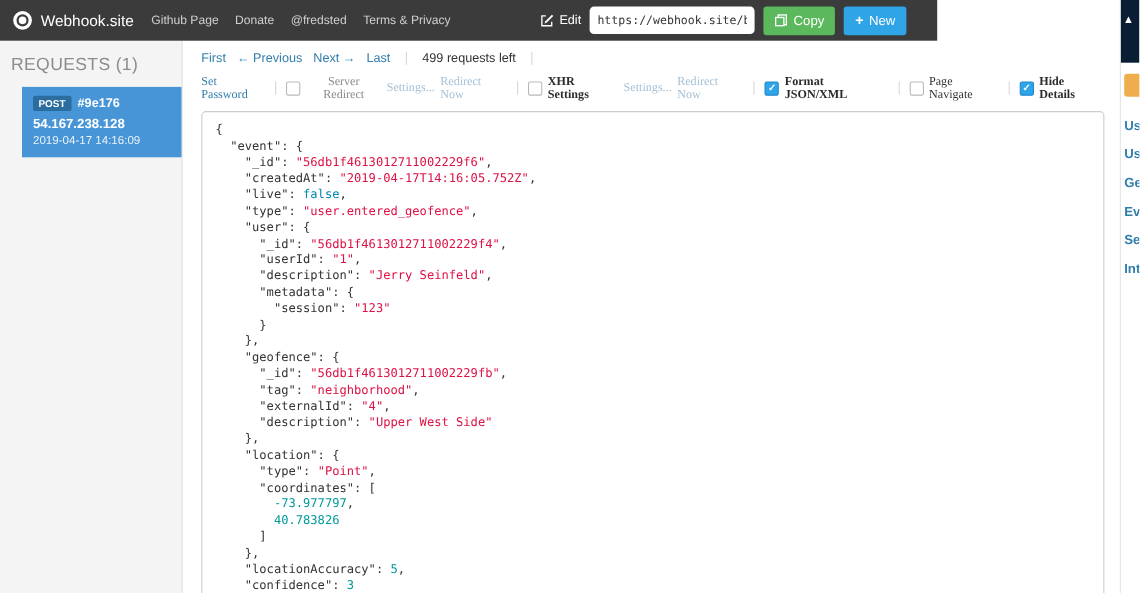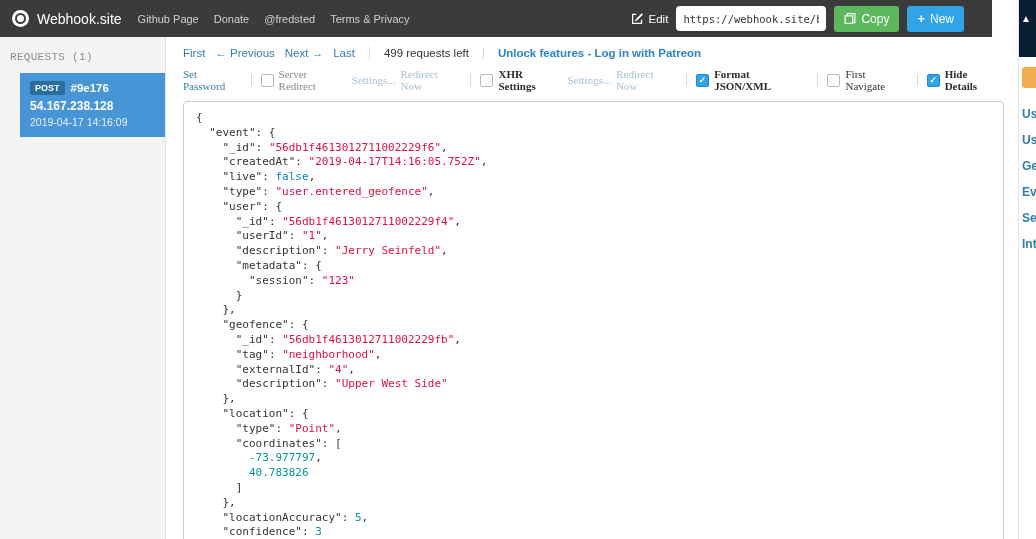--- a/index.html
+++ b/index.html
@@ -1,42 +1,42 @@
 <!DOCTYPE html>
 <html><head>
 <meta charset="utf-8">
 <style>
   * { margin:0; padding:0; box-sizing:border-box; }
   html,body { width:1036px; height:539px; overflow:hidden; background:#fff;
     font-family:"Liberation Sans", sans-serif; position:relative; }
   a { text-decoration:none; cursor:pointer; }
 
   
-  .navbar { position:absolute; top:0; left:0; width:992px; height:37px; background:#3b3b3b;
+  .navbar { position:absolute; top:0; left:0; width:852px; height:37px; background:#3b3b3b;
     display:flex; align-items:center; padding:0 12px; gap:16px; z-index:2; }
   .brand { display:flex; align-items:center; gap:8px; color:#fff; font-size:14px; }
   .logo { width:17px; height:17px; border-radius:50%; background:#fff; position:relative; flex:none; }
   .logo::after { content:""; position:absolute; width:7px; height:7px; border:2px solid #3b3b3b;
     border-radius:50%; top:3px; left:3px; }
   .nav-links { display:flex; gap:15px; }
   .nav-link { color:#cfcfcf; font-size:11px; }
   .nav-right { margin-left:auto; display:flex; align-items:center; gap:8px; padding-right:16px; }
   .edit { color:#fff; font-size:11.5px; display:flex; gap:5px; align-items:center; }
   .url-input { width:150px; height:25px; border:none; border-radius:4px;
     font-family:"DejaVu Sans Mono", monospace; font-size:10.5px; padding:0 7px; color:#333; }
   .btn { height:26px; border:none; border-radius:3px; color:#fff; font-size:12px; display:flex;
     align-items:center; gap:5px; padding:11px 10px; font-family:inherit; cursor:pointer; }
   .btn-copy { background:#5cb85c; }
   .btn-new { background:#2fa4e7; }
   .plus { font-weight:bold; font-size:13px; }
 
   
   .sidebar { position:absolute; top:37px; left:0; bottom:0; width:166px; background:#f4f4f4;
     border-right:1px solid #e2e2e2; }
-  .sidebar-header { padding:14px 10px 10px; font-size:11px; color:#8c8c8c; letter-spacing:.3px;font-family:Liberation Mono, monospace; }
+  .sidebar-header { padding:14px 10px 10px; font-size:16px; color:#8c8c8c; letter-spacing:.3px; }
   .request-item { background:#4795d6; color:#fff; padding:8px 10px 9px; cursor:pointer;margin-left:20px; }
   .request-line1 { display:flex; align-items:center; gap:6px; }
   .method-badge { background:#2c6da0; color:#fff; font-size:9px; font-weight:bold;
     padding:2px 5px; border-radius:2px; }
   .request-id { font-size:11.5px; font-weight:bold; }
   .request-ip { font-size:12px; font-weight:bold; margin-top:4px; }
   .request-time { font-size:10.5px; margin-top:3px; color:#eaf2fa; }
 
   
   .main { position:absolute; top:37px; left:167px; right:18px; bottom:0; background:#fff; overflow:hidden; }
@@ -45,21 +45,21 @@
   .row2 { padding-top:9px; gap:5px; font-size:11px;font-family:Liberation Serif, serif; }
   .link { color:#317eac; }
   .requests-left { color:#333; }
   .unlock { color:#2a85c7; font-weight:bold; }
   .vsep { width:1px; height:12px; background:#d8d8d8; margin:0 4px; flex:none; }
   .checkbox { width:13px; height:13px; border:1px solid #b9b9b9; border-radius:2px; background:#fff;
     display:inline-flex; align-items:center; justify-content:center; font-size:9px; color:#fff;
     flex:none; cursor:pointer; }
   .checkbox.checked { background:#2fa4e7; border-color:#2089cf; }
   .checkbox.checked::after { content:"✓"; font-weight:bold; }
-  .muted-label { color:#8a8a8a; }
+  .muted-label { color:#8a8a8a;text-align:center; }
   .muted-link { color:#a6c1d6; }
   .bold-label { color:#2b2b2b; font-weight:bold; }
   .plain-label { color:#333; }
 
   
   .code-box { margin:9px 14px 0 16px; border:1px solid #ccc; border-radius:4px; background:#fff;
     padding:9px 12px; height:500px; overflow:hidden;
     font-family:"DejaVu Sans Mono", monospace; font-size:11px; line-height:14.8px; color:#333;
     white-space:pre; }
   .jk { color:#333; }
@@ -129,41 +129,40 @@
 
 <main class="main">
   <div class="toolbar-row row1">
     <a class="link">First</a>
     <a class="link">← Previous</a>
     <a class="link">Next →</a>
     <a class="link">Last</a>
     <span class="vsep"></span>
     <span class="requests-left">499 requests left</span>
     <span class="vsep"></span>
-    <a class="unlock">Unlock features - Log in with Patreon</a>
   </div>
 
   <div class="toolbar-row row2">
     <a class="link">Set Password</a>
     <span class="vsep"></span>
     <span class="checkbox"></span>
     <span class="muted-label">Server Redirect</span>
     <a class="muted-link">Settings...</a>
     <a class="muted-link">Redirect Now</a>
     <span class="vsep"></span>
     <span class="checkbox"></span>
     <span class="bold-label">XHR Settings</span>
     <a class="muted-link">Settings...</a>
     <a class="muted-link">Redirect Now</a>
     <span class="vsep"></span>
     <span class="checkbox checked"></span>
     <span class="bold-label">Format JSON/XML</span>
     <span class="vsep"></span>
     <span class="checkbox"></span>
-    <span class="plain-label">First Navigate</span>
+    <span class="plain-label">Page Navigate</span>
     <span class="vsep"></span>
     <span class="checkbox checked"></span>
     <span class="bold-label">Hide Details</span>
   </div>
 
   <pre class="code-box"><code>{
   <span class="jk">"event"</span>: {
     <span class="jk">"_id"</span>: <span class="js">"56db1f4613012711002229f6"</span>,
     <span class="jk">"createdAt"</span>: <span class="js">"2019-04-17T14:16:05.752Z"</span>,
     <span class="jk">"live"</span>: <span class="jl">false</span>,

